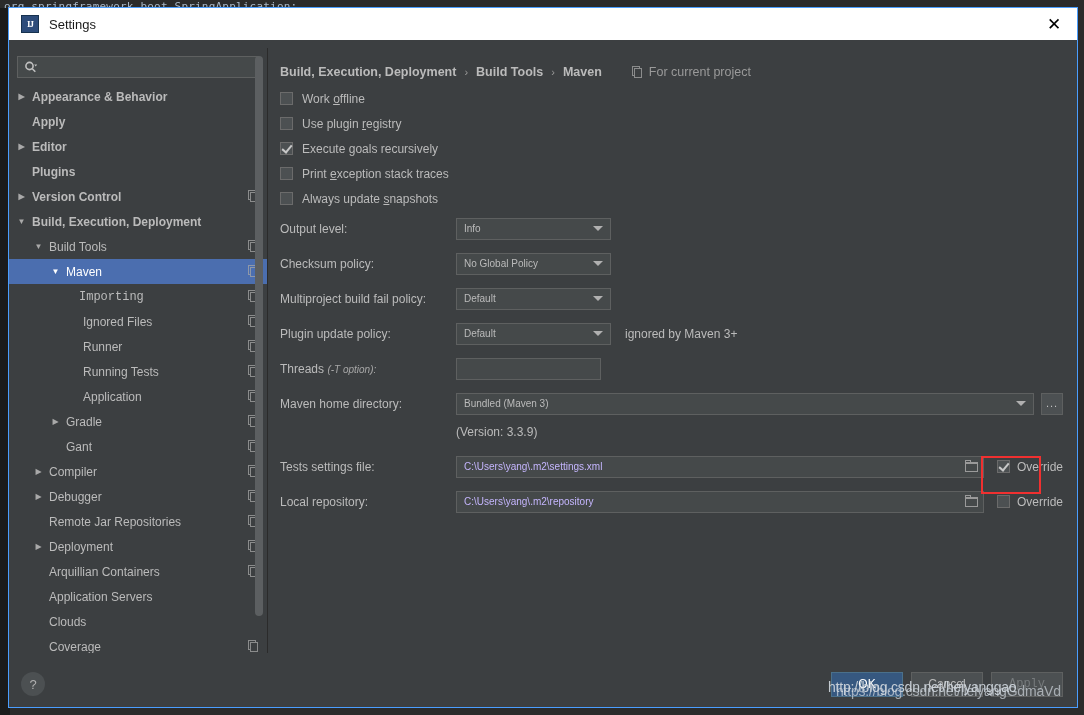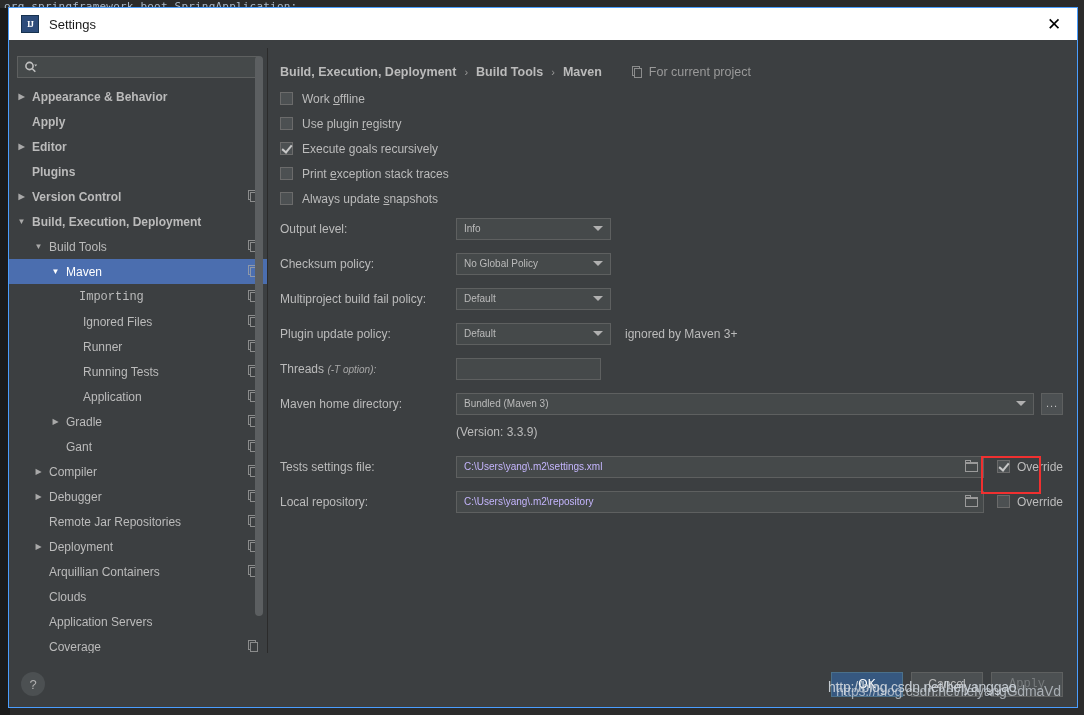--- a/index.html
+++ b/index.html
@@ -625,26 +625,26 @@
           </div>
           <div class="tree-row">
             <span style="width: 23px; flex: 0 0 auto;"></span>
             <span class="tree-arrow"></span>
             <span class="tree-label" style="margin-left: 4px;">Arquillian Containers</span>
             <span class="proj-icon"></span>
           </div>
           <div class="tree-row">
             <span style="width: 23px; flex: 0 0 auto;"></span>
             <span class="tree-arrow"></span>
+            <span class="tree-label" style="margin-left: 4px;">Application Servers</span>
+          </div>
+          <div class="tree-row">
+            <span style="width: 23px; flex: 0 0 auto;"></span>
+            <span class="tree-arrow"></span>
             <span class="tree-label" style="margin-left: 4px;">Clouds</span>
-          </div>
-          <div class="tree-row">
-            <span style="width: 23px; flex: 0 0 auto;"></span>
-            <span class="tree-arrow"></span>
-            <span class="tree-label" style="margin-left: 4px;">Application Servers</span>
           </div>
           <div class="tree-row">
             <span style="width: 23px; flex: 0 0 auto;"></span>
             <span class="tree-arrow"></span>
             <span class="tree-label" style="margin-left: 4px;">Coverage</span>
             <span class="proj-icon"></span>
           </div>
           <div class="tree-row">
             <span style="width: 23px; flex: 0 0 auto;"></span>
             <span class="tree-arrow">▶</span>

